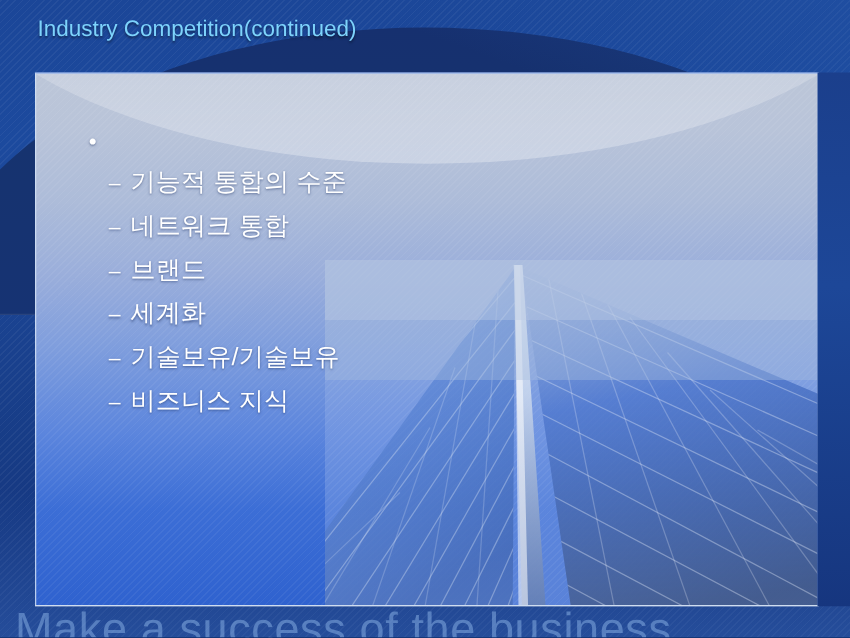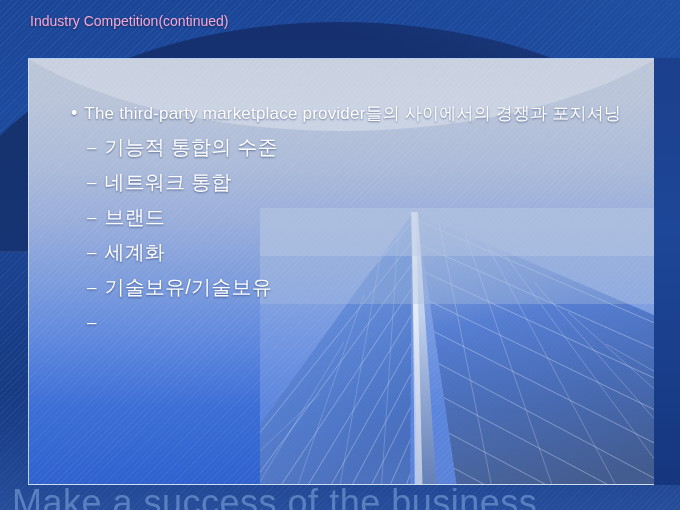--- a/index.html
+++ b/index.html
@@ -94,23 +94,23 @@
     letter-spacing: 0.5px;
     background: linear-gradient(180deg, #ffffff 0%, #e6edf8 45%, #9fb6d8 100%);
     -webkit-background-clip: text;
     background-clip: text;
     color: #dce5f4;
     -webkit-text-fill-color: transparent;
     text-shadow: 0 1px 1px rgba(0,0,0,0.35);
     margin: 0 0 1px 3px;
   }
   .subtitle {
-    font-size: 14px;
+    font-size: 18px;
     font-weight: 400;
-    color: #f9a8d4;
+    color: #7dd3fc;
     text-shadow: 0 1px 2px rgba(0,0,0,0.45);
     margin: 0;
     white-space: nowrap;
   }
 
   
   .content-box {
     position: absolute;
     left: 28px;
     top: 58px;
@@ -324,21 +324,20 @@
 
         <rect x="-60" y="0" width="480" height="300" fill="url(#fade)"></rect>
         <rect x="-60" y="0" width="480" height="96" fill="#a9bcdc" opacity="0.38"></rect>
         <rect x="-60" y="0" width="480" height="48" fill="#bccbe4" opacity="0.40"></rect>
       </svg>
 
       <div class="bullets">
 
         <div class="bullet-row level1">
           <span class="marker">•</span>
-          <span class="btext">The third-party marketplace provider들의 사이에서의 경쟁과 포지셔닝</span>
         </div>
 
         <div class="bullet-row level2">
           <span class="marker">–</span>
           <span class="btext">기능적 통합의 수준</span>
         </div>
 
         <div class="bullet-row level2">
           <span class="marker">–</span>
           <span class="btext">네트워크 통합</span>
@@ -354,20 +353,21 @@
           <span class="btext">세계화</span>
         </div>
 
         <div class="bullet-row level2">
           <span class="marker">–</span>
           <span class="btext">기술보유/기술보유</span>
         </div>
 
         <div class="bullet-row level2">
           <span class="marker">–</span>
+          <span class="btext">비즈니스 지식</span>
         </div>
 
       </div>
     </div>
   </div>
 
   <div class="tower-right-panel"></div>
 
   <div class="title-wrap">
     <div class="subtitle">Industry Competition(continued)</div>

